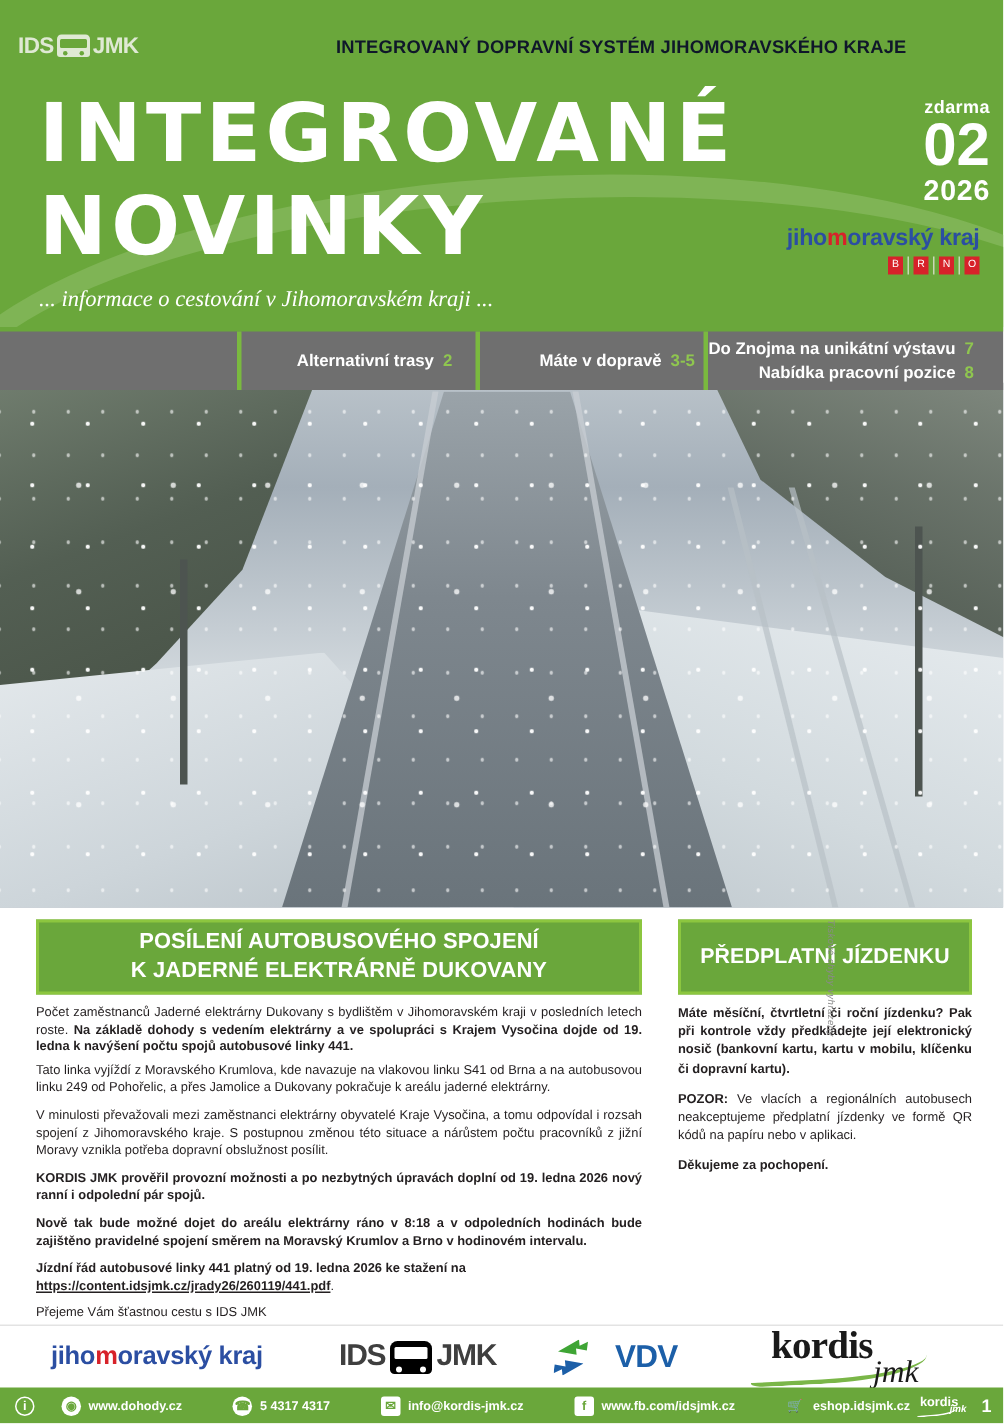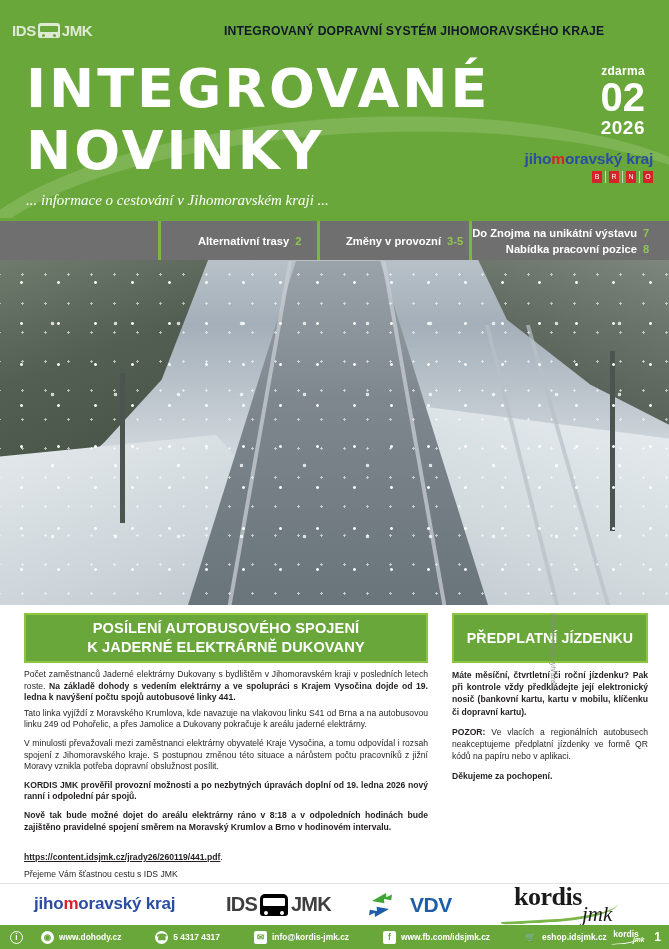--- a/index.html
+++ b/index.html
@@ -81,21 +81,21 @@
     color: #ffffff; letter-spacing: 3px; z-index: 5;
     font-family: "DejaVu Sans", sans-serif;
   }
   .subtitle-line {
     position: absolute; left: 26px; top: 192px;
     font-size: 15px; font-style: italic; color: #ffffff;
     z-index: 5; font-family: "Liberation Serif", serif;
   }
 
   .issue-box {
-    position: absolute; right: 24px; top: 64px;
+    position: absolute; right: 9px; top: 64px;
     text-align: right; z-index: 6;
   }
   .issue-free {
     font-size: 12px; color: #ffffff; font-weight: bold;
     letter-spacing: 0.3px;
   }
   .issue-num {
     font-size: 40px; line-height: 38px; font-weight: bold;
     color: #ffffff; letter-spacing: 0px;
   }
@@ -416,21 +416,21 @@
       <div class="nav-lines">
         <div class="nav-line">
           <span class="nav-label">Alternativní trasy</span>
           <span class="nav-page">2</span>
         </div>
       </div>
     </div>
     <div class="nav-cell c2">
       <div class="nav-lines">
         <div class="nav-line">
-          <span class="nav-label">Změny v provozní</span>
+          <span class="nav-label">Máte v dopravě</span>
           <span class="nav-page">3-5</span>
         </div>
       </div>
     </div>
     <div class="nav-cell c3">
       <div class="nav-lines">
         <div class="nav-line">
           <span class="nav-label">Do Znojma na unikátní výstavu</span>
           <span class="nav-page">7</span>
         </div>
@@ -469,21 +469,21 @@
     <div class="headline-box right">
       <div class="hl">PŘEDPLATNÍ JÍZDENKU</div>
     </div>
 
     <div class="col-left">
       <p class="tight"><span>Počet zaměstnanců Jaderné elektrárny Dukovany s bydlištěm v Jihomoravském kraji v posledních letech roste. </span><b>Na základě dohody s vedením elektrárny a ve spolupráci s Krajem Vysočina dojde od 19. ledna k navýšení počtu spojů autobusové linky 441.</b></p>
       <p>Tato linka vyjíždí z Moravského Krumlova, kde navazuje na vlakovou linku S41 od Brna a na autobusovou linku 249 od Pohořelic, a přes Jamolice a Dukovany pokračuje k areálu jaderné elektrárny.</p>
       <p>V minulosti převažovali mezi zaměstnanci elektrárny obyvatelé Kraje Vysočina, a tomu odpovídal i rozsah spojení z Jihomoravského kraje. S postupnou změnou této situace a nárůstem počtu pracovníků z jižní Moravy vznikla potřeba dopravní obslužnost posílit.</p>
       <p><b>KORDIS JMK prověřil provozní možnosti a po nezbytných úpravách doplní od 19. ledna 2026 nový ranní i odpolední pár spojů.</b></p>
       <p><b>Nově tak bude možné dojet do areálu elektrárny ráno v 8:18 a v odpoledních hodinách bude zajištěno pravidelné spojení směrem na Moravský Krumlov a Brno v hodinovém intervalu.</b></p>
-      <p class="tight"><br>
+      <p class="tight"><b>Jízdní řád autobusové linky 441 platný od 19. ledna 2026 ke stažení na</b><br>
         <a class="link" href="#">https://content.idsjmk.cz/jrady26/260119/441.pdf</a><span>.</span></p>
       <p class="thanks">Přejeme Vám šťastnou cestu s IDS JMK</p>
     </div>
 
     <div class="col-right">
       <p>Máte měsíční, čtvrtletní či roční jízdenku? Pak při kontrole vždy předkládejte její elektronický nosič (bankovní kartu, kartu v mobilu, klíčenku či dopravní kartu).</p>
       <p><b>POZOR:</b><span class="norm"> Ve vlacích a regionálních autobusech neakceptujeme předplatní jízdenky ve formě QR kódů na papíru nebo v aplikaci.</span></p>
       <p>Děkujeme za pochopení.</p>
     </div>
 

